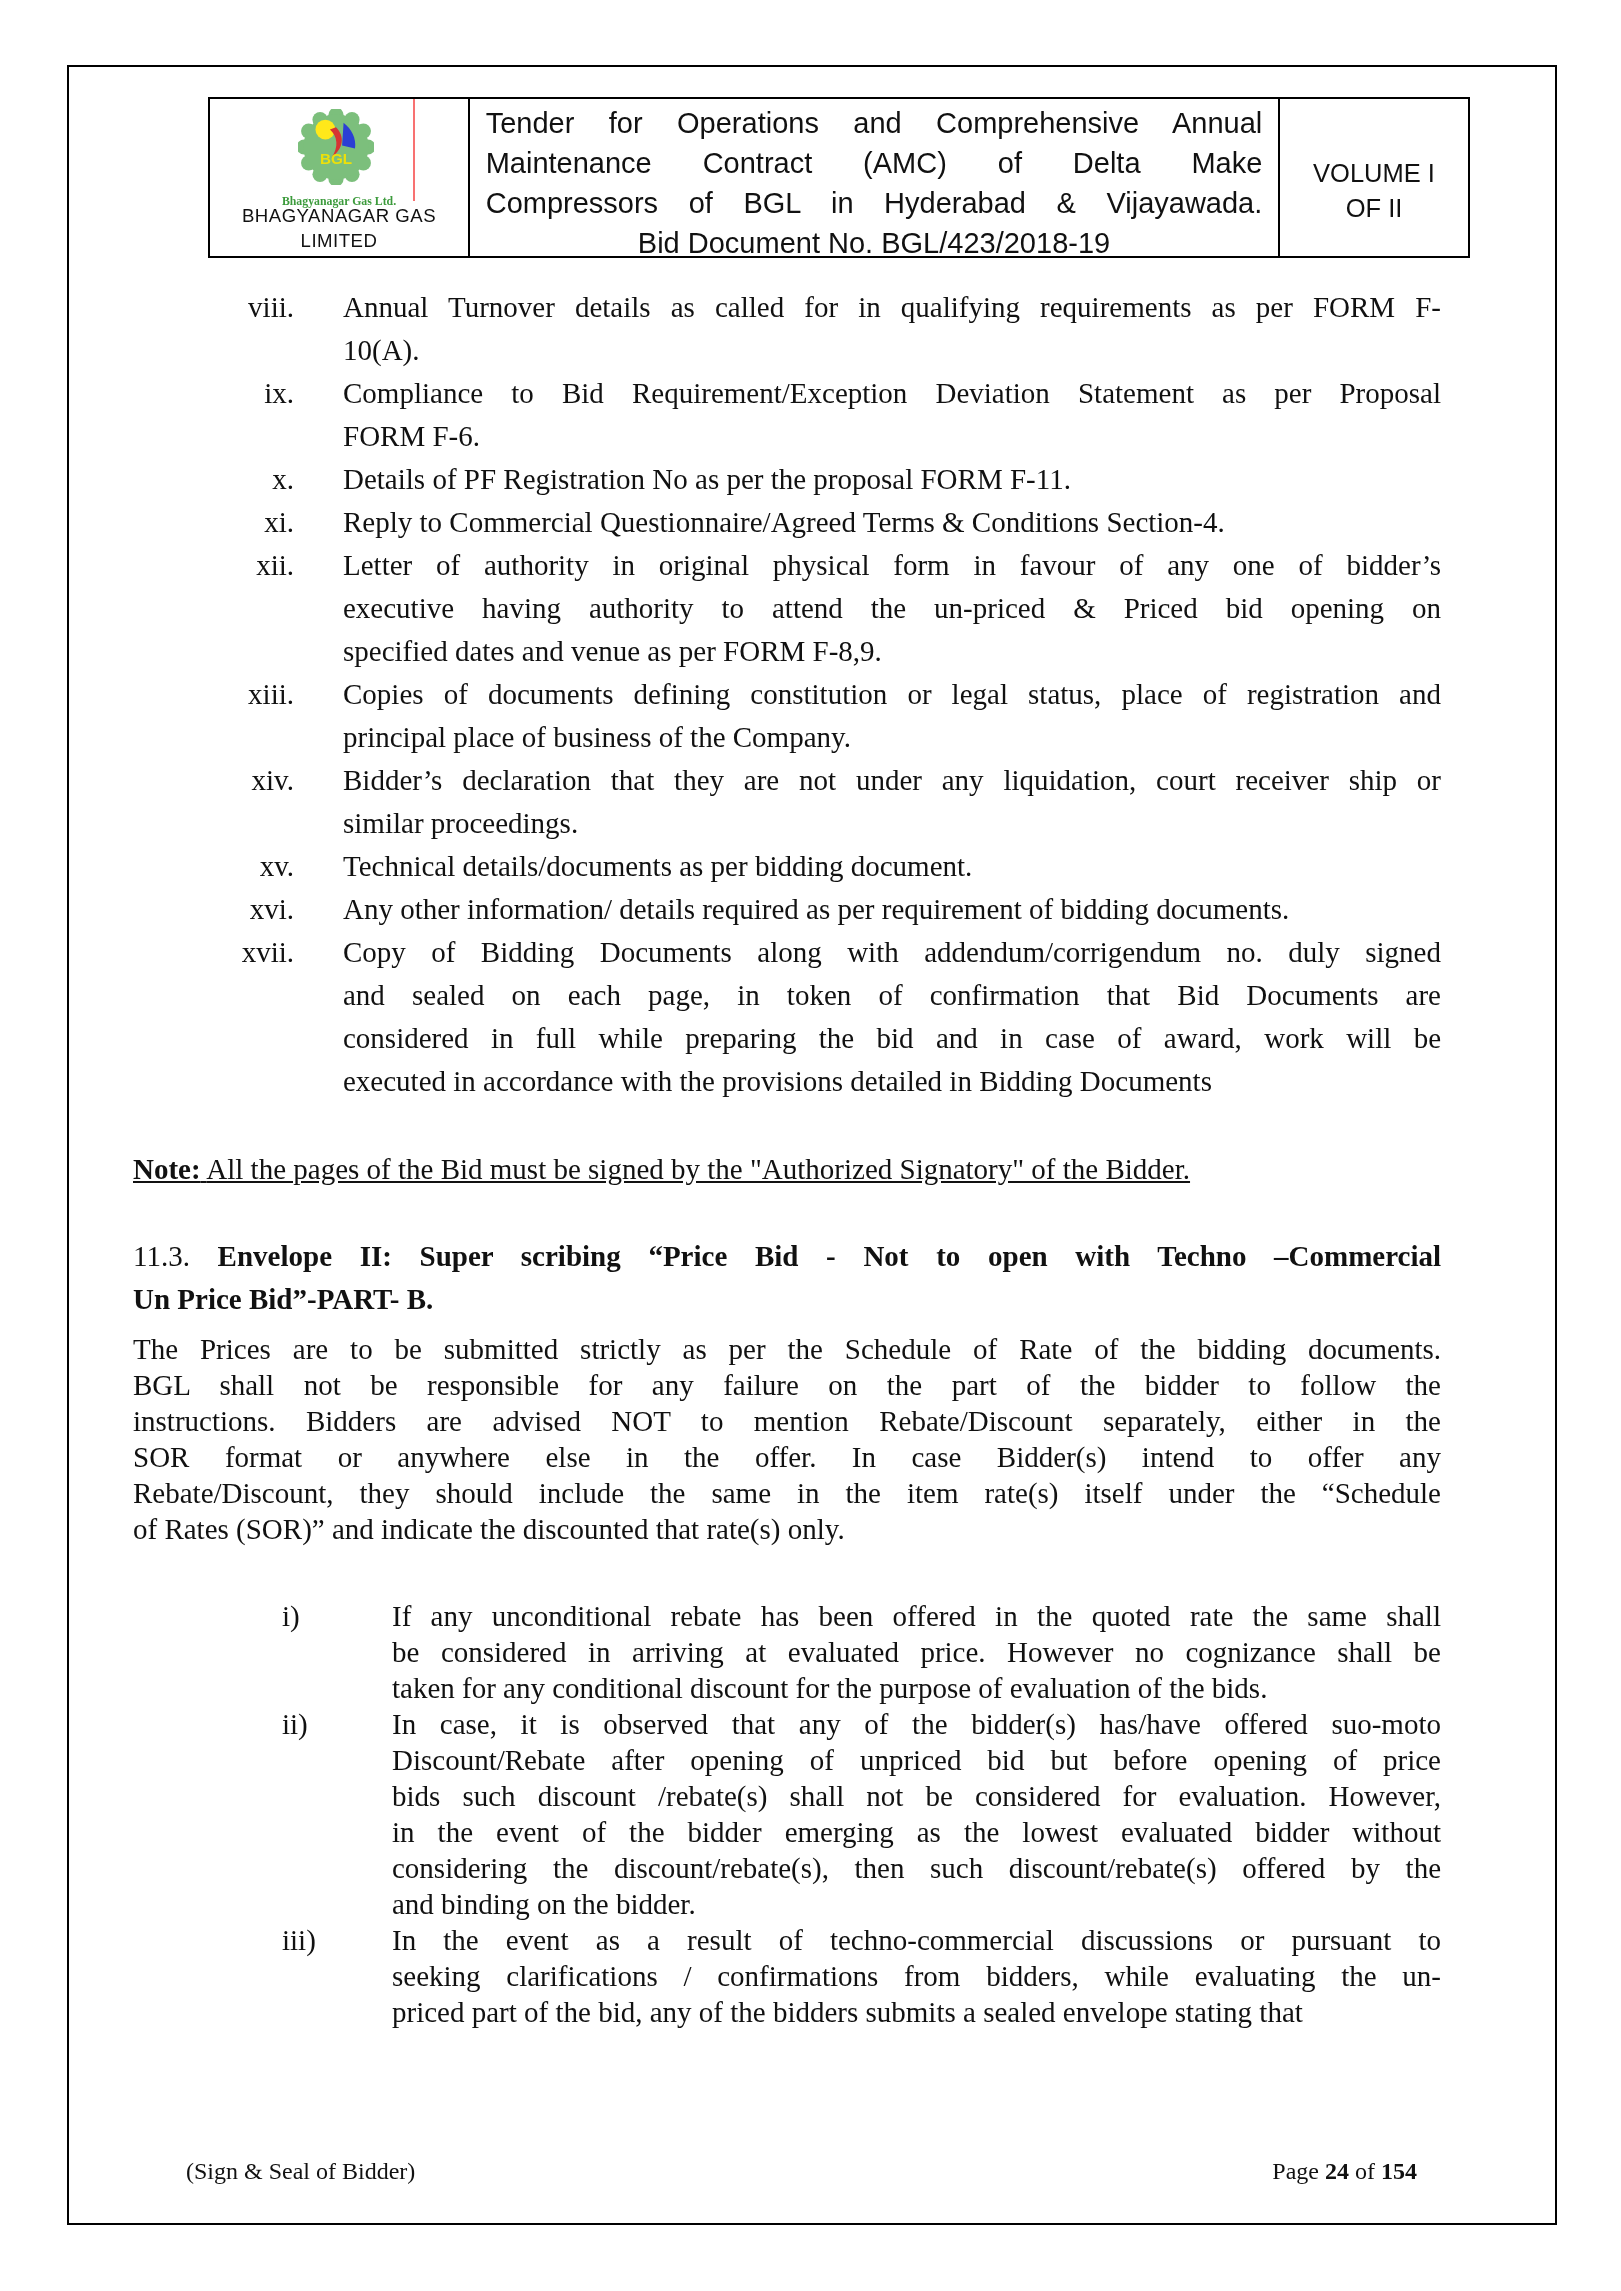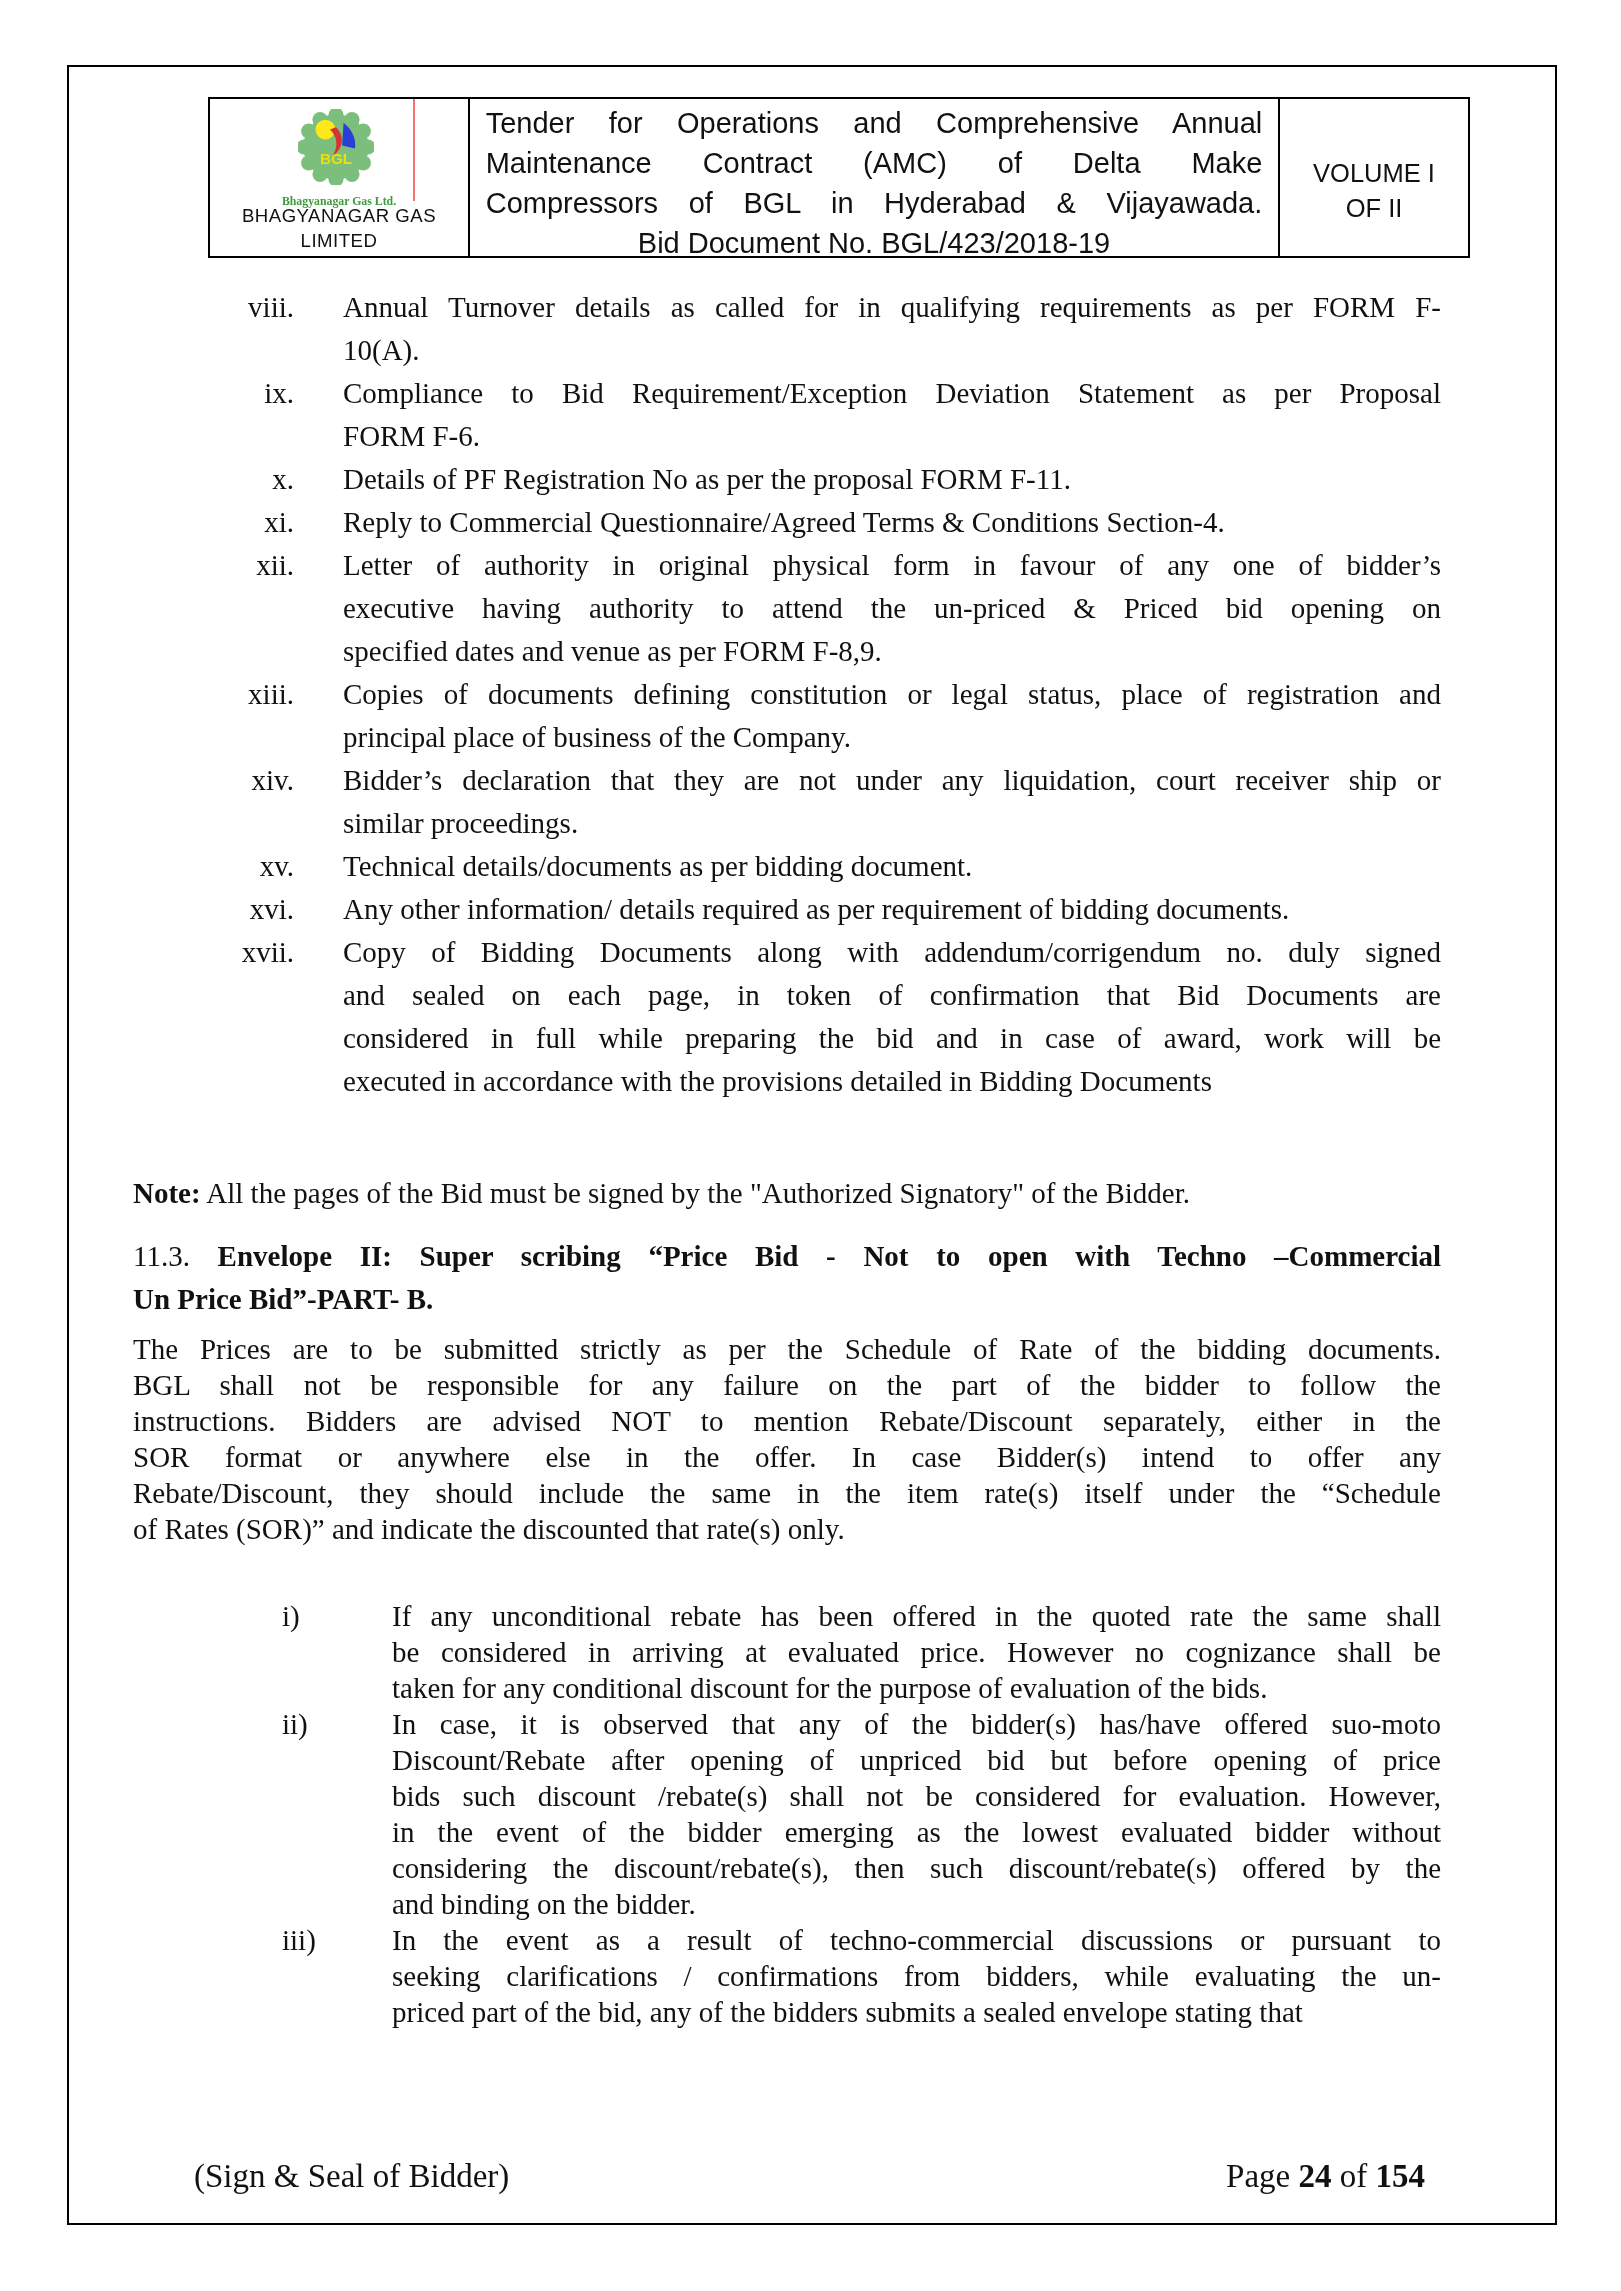--- a/index.html
+++ b/index.html
@@ -35,33 +35,33 @@
   .volume-label{font-size:25.5px; line-height:35px;}
   
   .ln{white-space:nowrap;}
   .ln.fill{text-align:justify; text-align-last:justify; white-space:normal;}
   
   .blk{position:absolute; left:133px; width:1308px; font-size:29px;}
   #checklist{top:286px; line-height:43px;}
   .row{display:flex; align-items:flex-start;}
   .row .num{width:161px; text-align:right; flex:none;}
   .row .txt{margin-left:49px; width:1098px; flex:none;}
-  #note{top:1172px; line-height:43px;}
+  #note{top:1148px; line-height:43px;text-decoration:underline;}
   #heading{top:1235px; line-height:43px; font-weight:bold;}
   #heading .sec-num{font-weight:normal;}
   #para{top:1331px; line-height:36px;}
   #sublist{top:1598px; line-height:36px;}
   .srow{display:flex; align-items:flex-start;}
   .srow .inum{margin-left:149px; width:59px; flex:none;}
   .srow .itxt{margin-left:51px; width:1049px; flex:none;}
   .b{font-weight:bold;}
   
   .footer{
-    position:absolute; left:194px; top:2158px; width:1231px;
-    display:flex; justify-content:space-between; font-size:33px;
+    position:absolute; left:186px; top:2158px; width:1231px;
+    display:flex; justify-content:space-between; font-size:24px;
   }
   
   .scan-line{position:absolute; left:413px; top:99px; width:2px; height:102px; background:#f87171;}
 </style>
 </head>
 <body>
 
 <div class="page">
   <div class="page-border"></div>
 

